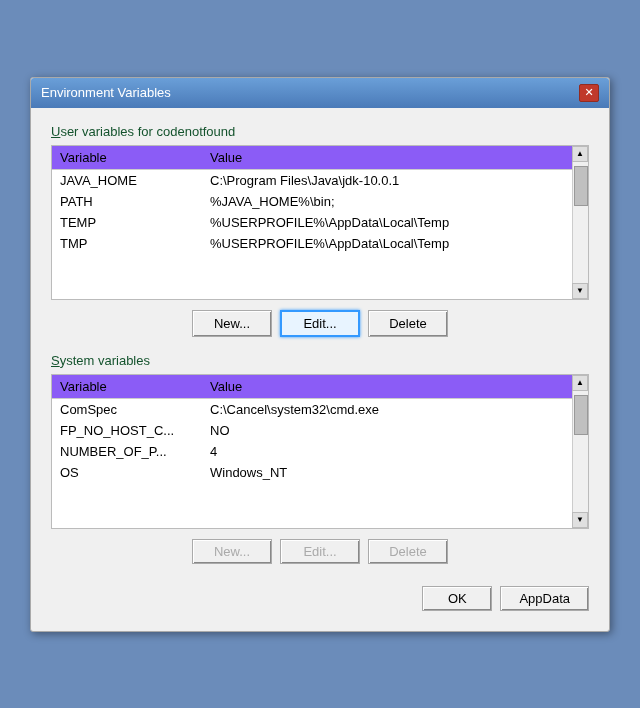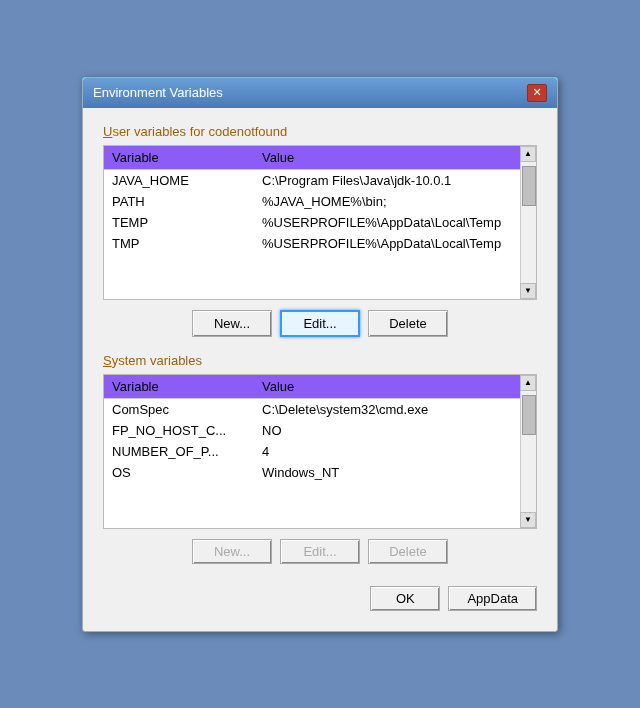--- a/index.html
+++ b/index.html
@@ -16,21 +16,21 @@
       width: 640px;
       height: 708px;
       font-family: 'Segoe UI', Tahoma, sans-serif;
       font-size: 13px;
     }
 
     .dialog {
       background: #f0f0f0;
       border: 1px solid #aaa;
       box-shadow: 2px 2px 8px rgba(0,0,0,0.4);
-      width: 476px;
+      width: 580px;
       border-radius: 3px;
     }
 
     .title-bar {
       background: linear-gradient(to bottom, #6a9fd8, #4a7ab8);
       color: white;
       padding: 6px 10px;
       display: flex;
       align-items: center;
       justify-content: space-between;
@@ -57,21 +57,21 @@
       line-height: 1;
     }
 
     .dialog-body {
       padding: 16px 20px;
     }
 
     .section-label {
       font-size: 13px;
       margin-bottom: 6px;
-      color: #a16207;
+      color: #14532d;
     }
 
     .table-container {
       border: 1px solid #bbb;
       background: white;
       height: 155px;
       overflow: hidden;
       position: relative;
       margin-bottom: 10px;
     }
@@ -275,21 +275,21 @@
           <table>
             <thead class="table-header">
               <tr>
                 <th class="col-variable">Variable</th>
                 <th>Value</th>
               </tr>
             </thead>
             <tbody id="sys-table-body">
             <tr>
                   <td class="col-variable">ComSpec</td>
-                  <td class="col-value">C:\Delete\system32\cmd.exe</td>
+                  <td class="col-value">C:\Cancel\system32\cmd.exe</td>
                 </tr>
                 <tr>
                   <td class="col-variable">FP_NO_HOST_C...</td>
                   <td class="col-value">NO</td>
                 </tr>
                 <tr>
                   <td class="col-variable">NUMBER_OF_P...</td>
                   <td class="col-value">4</td>
                 </tr>
                 <tr>

